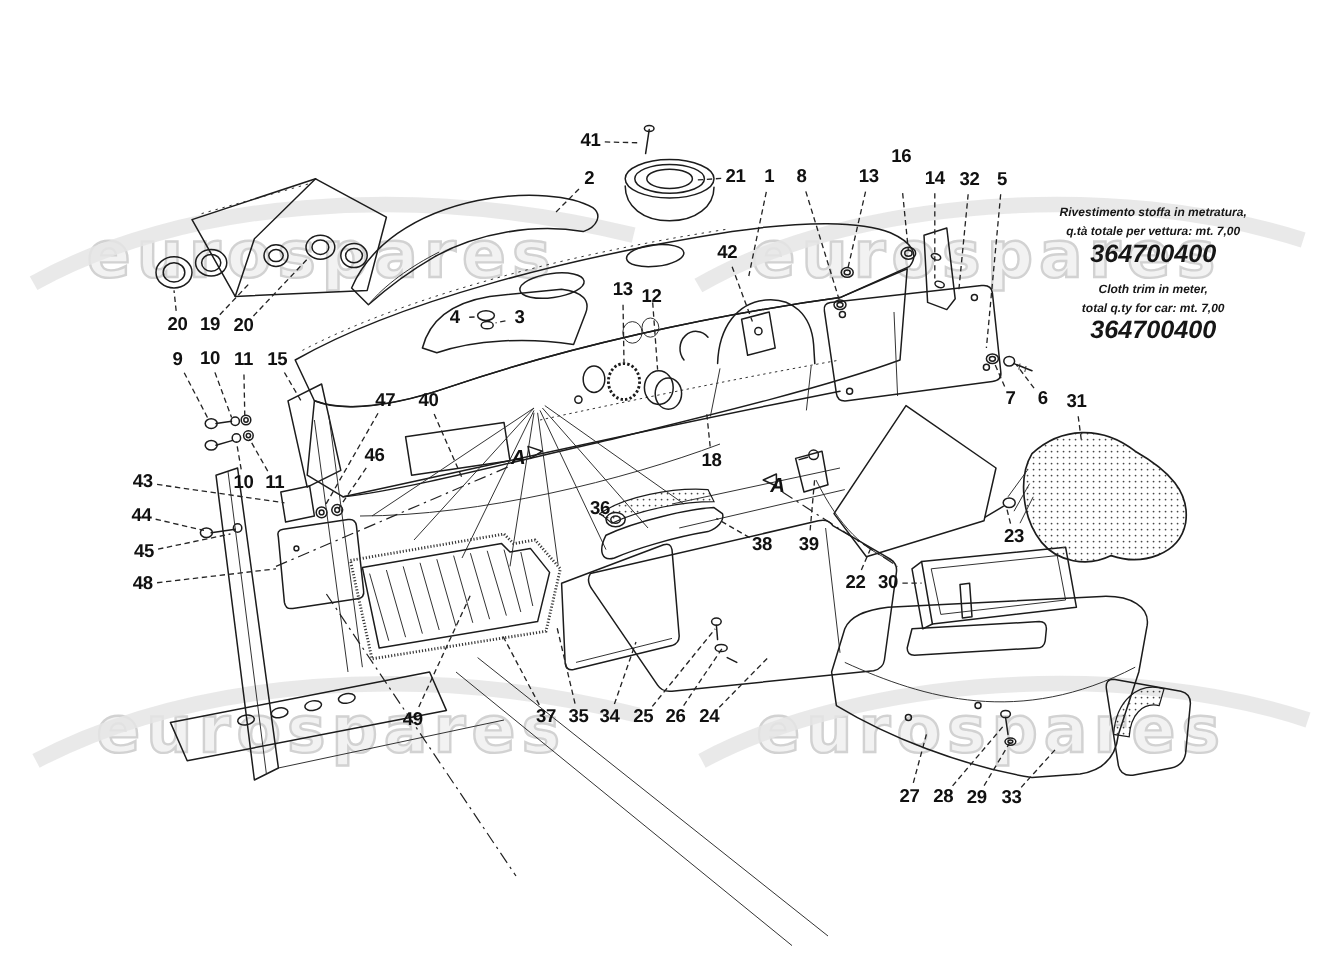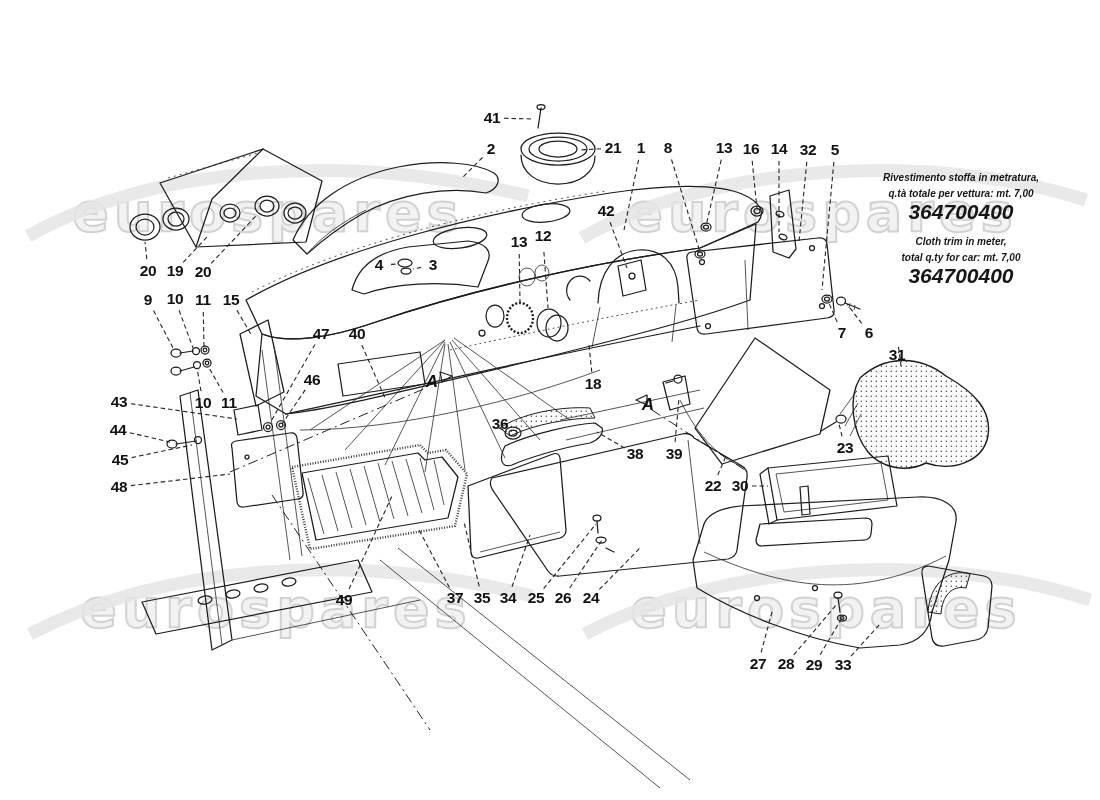--- a/index.html
+++ b/index.html
@@ -301,27 +301,27 @@
       </g>
   </svg>
 
   <div id="callout-layer">
       <div class="callout" style="left: 492px; top: 118px;">41</div>
       <div class="callout" style="left: 491px; top: 149px;">2</div>
       <div class="callout" style="left: 613px; top: 148px;">21</div>
       <div class="callout" style="left: 641px; top: 148px;">1</div>
       <div class="callout" style="left: 668px; top: 148px;">8</div>
       <div class="callout" style="left: 724px; top: 148px;">13</div>
-      <div class="callout" style="left: 751px; top: 149px;">16</div>
+      <div class="callout" style="left: 751px; top: 131px;">16</div>
       <div class="callout" style="left: 779px; top: 149px;">14</div>
       <div class="callout" style="left: 808px; top: 150px;">32</div>
       <div class="callout" style="left: 835px; top: 150px;">5</div>
       <div class="callout" style="left: 606px; top: 211px;">42</div>
       <div class="callout" style="left: 519px; top: 242px;">13</div>
-      <div class="callout" style="left: 543px; top: 236px;">12</div>
+      <div class="callout" style="left: 543px; top: 248px;">12</div>
       <div class="callout" style="left: 379px; top: 265px;">4</div>
       <div class="callout" style="left: 433px; top: 265px;">3</div>
       <div class="callout" style="left: 148px; top: 271px;">20</div>
       <div class="callout" style="left: 175px; top: 271px;">19</div>
       <div class="callout" style="left: 203px; top: 272px;">20</div>
       <div class="callout" style="left: 148px; top: 300px;">9</div>
       <div class="callout" style="left: 175px; top: 299px;">10</div>
       <div class="callout" style="left: 203px; top: 300px;">11</div>
       <div class="callout" style="left: 231px; top: 300px;">15</div>
       <div class="callout" style="left: 321px; top: 334px;">47</div>
@@ -333,21 +333,21 @@
       <div class="callout" style="left: 229px; top: 403px;">11</div>
       <div class="callout" style="left: 118px; top: 430px;">44</div>
       <div class="callout" style="left: 120px; top: 460px;">45</div>
       <div class="callout" style="left: 119px; top: 487px;">48</div>
       <div class="callout" style="left: 500px; top: 424px;">36</div>
       <div class="callout" style="left: 635px; top: 454px;">38</div>
       <div class="callout" style="left: 674px; top: 454px;">39</div>
       <div class="callout" style="left: 713px; top: 486px;">22</div>
       <div class="callout" style="left: 740px; top: 486px;">30</div>
       <div class="callout" style="left: 845px; top: 448px;">23</div>
-      <div class="callout" style="left: 897px; top: 355px; text-align: right;">31</div>
+      <div class="callout" style="left: 897px; top: 335px; text-align: right;">31</div>
       <div class="callout" style="left: 842px; top: 333px;">7</div>
       <div class="callout" style="left: 869px; top: 333px;">6</div>
       <div class="callout" style="left: 344px; top: 600px;">49</div>
       <div class="callout" style="left: 455px; top: 598px;">37</div>
       <div class="callout" style="left: 482px; top: 598px;">35</div>
       <div class="callout" style="left: 508px; top: 598px;">34</div>
       <div class="callout" style="left: 536px; top: 598px;">25</div>
       <div class="callout" style="left: 563px; top: 598px;">26</div>
       <div class="callout" style="left: 591px; top: 598px;">24</div>
       <div class="callout" style="left: 758px; top: 664px;">27</div>

